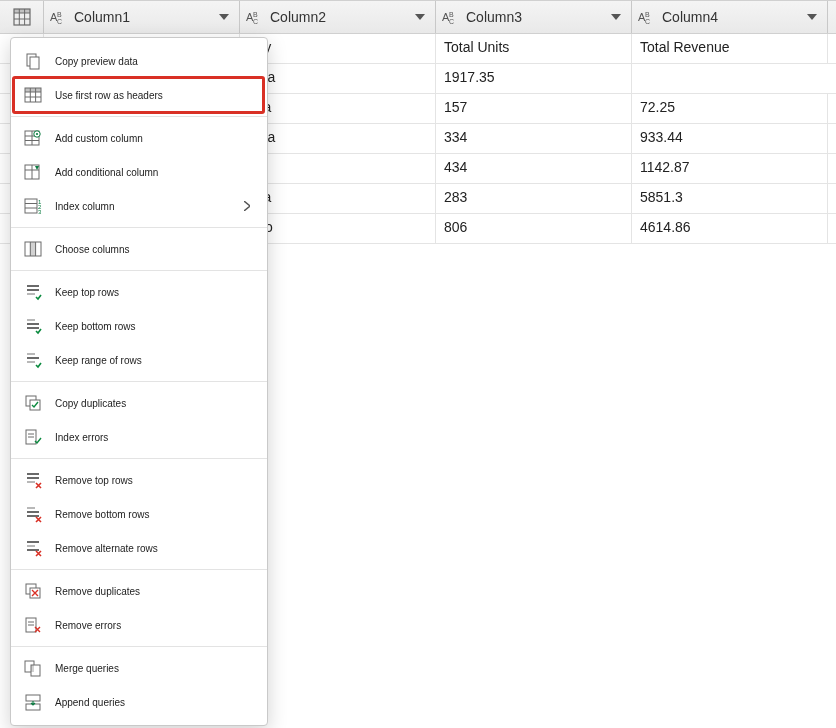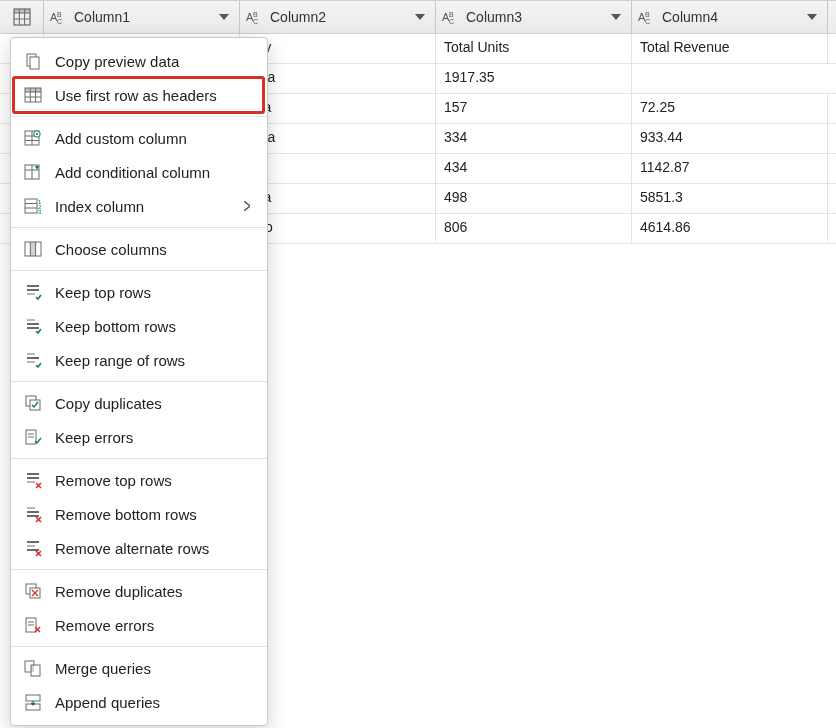--- a/index.html
+++ b/index.html
@@ -80,21 +80,21 @@
   .menu-item {
     display: flex;
     align-items: center;
     height: 34px;
     padding: 0 14px 0 12px;
     gap: 12px;
     cursor: default;
     color:#222;
   }
   .menu-item .icon-slot { width:20px; height:20px; display:flex; align-items:center; justify-content:center; flex:0 0 20px; }
-  .menu-item .mi-label { flex:1; font-size:15px; }
+  .menu-item .mi-label { flex:1; font-size:10px; }
   .menu-item .chev { width:12px; display:flex; align-items:center; justify-content:center; }
   .menu-sep { height:1px; background:#e3e3e3; margin:4px 0; }
 
   .highlight-box {
     position:absolute;
     border:3px solid #d93025;
     border-radius:3px;
     pointer-events:none;
     z-index:101;
   }
@@ -209,21 +209,21 @@
     <div class="row-selector"></div>
     <div class="cell"></div>
     <div class="cell">A</div>
     <div class="cell">434</div>
     <div class="cell">1142.87</div>
   </div>
   <div class="data-row">
     <div class="row-selector"></div>
     <div class="cell"></div>
     <div class="cell">ada</div>
-    <div class="cell">498</div>
+    <div class="cell">283</div>
     <div class="cell">5851.3</div>
   </div>
   <div class="data-row">
     <div class="row-selector"></div>
     <div class="cell"></div>
     <div class="cell">xico</div>
     <div class="cell">806</div>
     <div class="cell">4614.86</div>
   </div>
 </div>
@@ -368,21 +368,21 @@
 
   <div class="menu-item">
     <span class="icon-slot">
       <svg width="18" height="18" viewBox="0 0 18 18">
           <rect x="2" y="2" width="10" height="14" fill="none" stroke="#6a6a6a"></rect>
           <line x1="4" y1="6" x2="10" y2="6" stroke="#6a6a6a"></line>
           <line x1="4" y1="9" x2="10" y2="9" stroke="#6a6a6a"></line>
           <path d="M11 13 l2 2 l4 -5" fill="none" stroke="#0b8a3f" stroke-width="1.4"></path>
         </svg>
     </span>
-    <span class="mi-label">Keep errors</span>
+    <span class="mi-label">Index errors</span>
   </div>
 
   <div class="menu-sep"></div>
 
   <div class="menu-item">
     <span class="icon-slot">
       <svg width="18" height="18" viewBox="0 0 18 18">
           <line x1="3" y1="3" x2="15" y2="3" stroke="#6a6a6a" stroke-width="2"></line>
           <line x1="3" y1="7" x2="15" y2="7" stroke="#6a6a6a" stroke-width="2"></line>
           <line x1="3" y1="11" x2="11" y2="11" stroke="#b8b8b8" stroke-width="2"></line>

